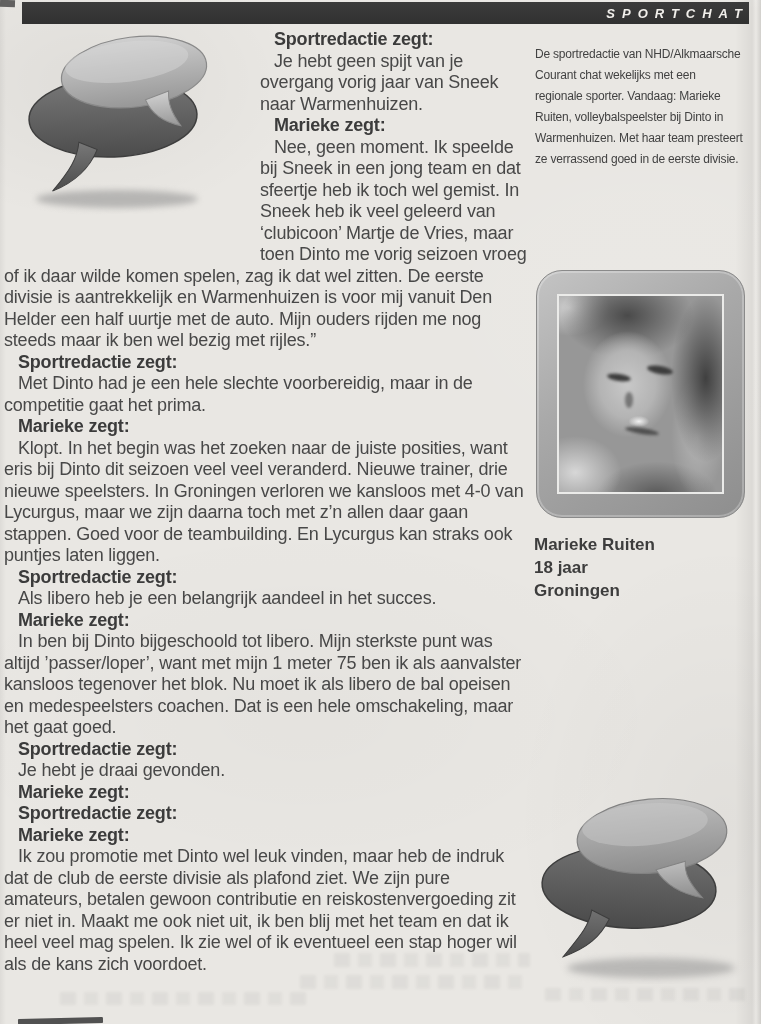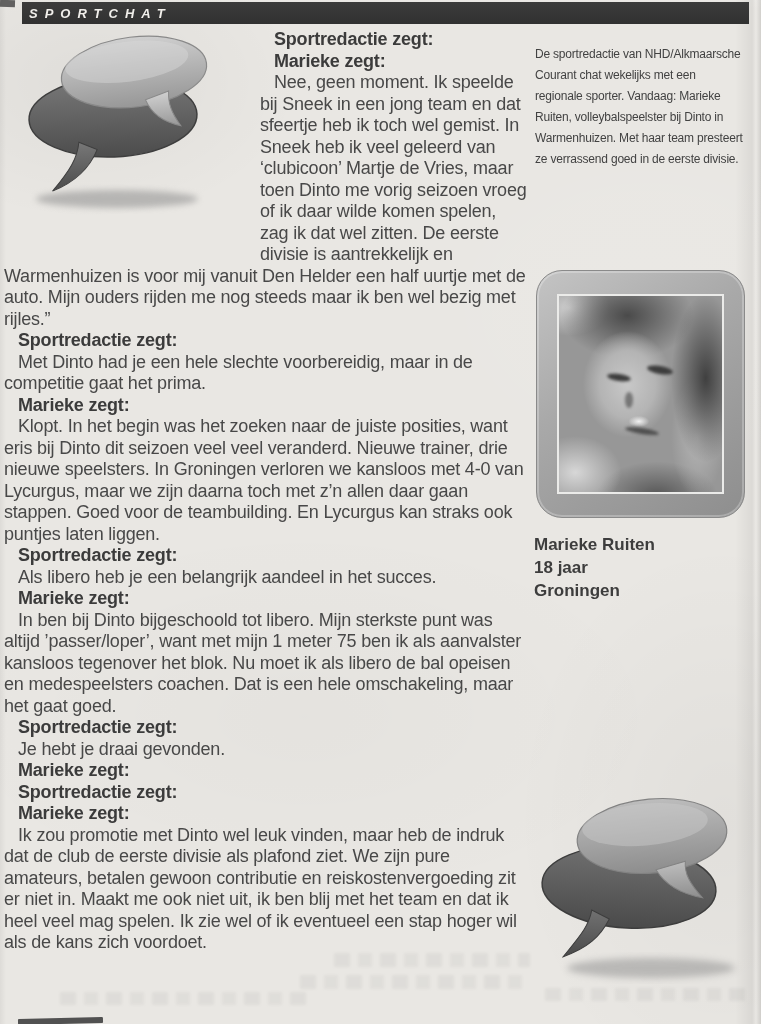--- a/index.html
+++ b/index.html
@@ -14,21 +14,21 @@
       radial-gradient(ellipse 300px 400px at 95% 80%, rgba(0,0,0,0.035), transparent 70%),
       linear-gradient(to right, rgba(0,0,0,0.05), transparent 6px),
       linear-gradient(to right, transparent 735px, rgba(0,0,0,0.06) 752px, rgba(255,255,255,0.05) 756px, rgba(0,0,0,0.10)),
       linear-gradient(to bottom, rgba(255,255,255,0.08), transparent 10px);
     color:#474747;
   }
   
   .masthead{
     position:absolute; left:22px; top:2px; width:727px; height:22px;
     background:linear-gradient(to bottom,#3c3c3c,#313131);
-    display:flex; align-items:center; justify-content:flex-start;
+    display:flex; align-items:center; justify-content:flex-end;
   }
   .masthead .title{
     font-style:italic; font-weight:bold; font-size:13px;
     letter-spacing:7px; color:#f1efeb; padding-left:7px;
   }
   
   .chat-col{
     position:absolute; left:4px; top:29px; width:523px;
     font-size:18px; line-height:21.5px; letter-spacing:-0.2px; color:#484848;
     text-align:left;
@@ -123,20 +123,21 @@
         </g>
         <g transform="rotate(-7 130 43)">
           <ellipse cx="130" cy="43" rx="73" ry="35" fill="url(#gLight)" stroke="#898989" stroke-width="1.2"></ellipse>
           <ellipse cx="124" cy="32" rx="62" ry="20" fill="#dadada" opacity="0.45"></ellipse>
           <path d="M138,72 C142,86 152,96 170,102 C162,88 160,78 162,66 Z" fill="url(#gLight)" stroke="#898989" stroke-width="1"></path>
         </g>
       </svg>
     </div>
 
     <p class="speaker">Sportredactie zegt:</p>
+    <p>Je hebt geen spijt van je overgang vorig jaar van Sneek naar Warmenhuizen.</p>
     <p class="speaker">Marieke zegt:</p>
     <p>Nee, geen moment. Ik speelde bij Sneek in een jong team en dat sfeertje heb ik toch wel gemist. In Sneek heb ik veel geleerd van ‘clubicoon’ Martje de Vries, maar toen Dinto me vorig seizoen vroeg of ik daar wilde komen spelen, zag ik dat wel zitten. De eerste divisie is aantrekkelijk en Warmenhuizen is voor mij vanuit Den Helder een half uurtje met de auto. Mijn ouders rijden me nog steeds maar ik ben wel bezig met rijles.”</p>
     <p class="speaker">Sportredactie zegt:</p>
     <p>Met Dinto had je een hele slechte voorbereidig, maar in de competitie gaat het prima.</p>
     <p class="speaker">Marieke zegt:</p>
     <p>Klopt. In het begin was het zoeken naar de juiste posities, want eris bij Dinto dit seizoen veel veel veranderd. Nieuwe trainer, drie nieuwe speelsters. In Groningen verloren we kansloos met 4-0 van Lycurgus, maar we zijn daarna toch met z’n allen daar gaan stappen. Goed voor de teambuilding. En Lycurgus kan straks ook puntjes laten liggen.</p>
     <p class="speaker">Sportredactie zegt:</p>
     <p>Als libero heb je een belangrijk aandeel in het succes.</p>
     <p class="speaker">Marieke zegt:</p>
     <p>In ben bij Dinto bijgeschoold tot libero. Mijn sterkste punt was altijd ’passer/loper’, want met mijn 1 meter 75 ben ik als aanvalster kansloos tegenover het blok. Nu moet ik als libero de bal opeisen en medespeelsters coachen. Dat is een hele omschakeling, maar het gaat goed.</p>

